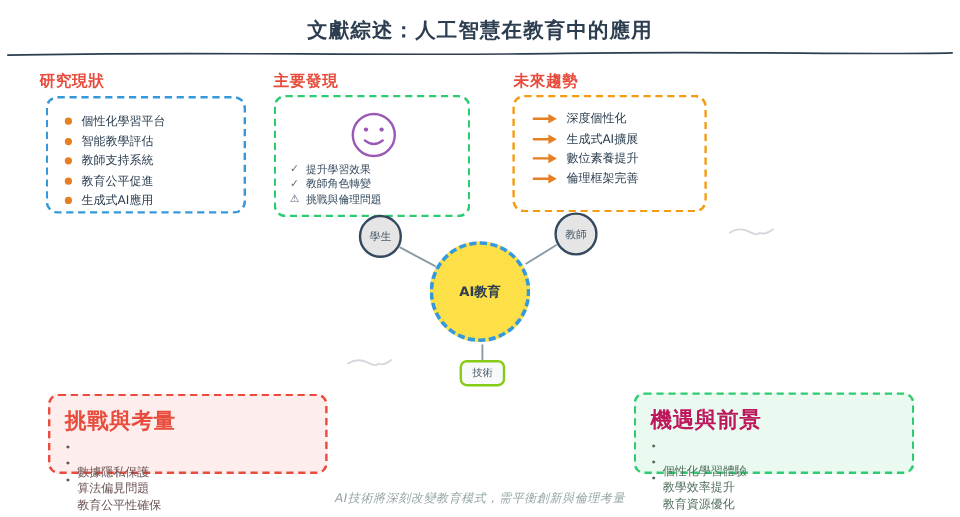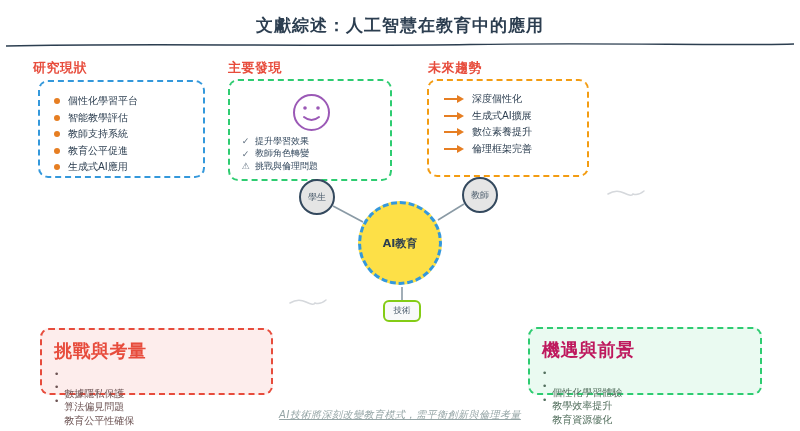--- a/index.html
+++ b/index.html
@@ -109,21 +109,20 @@
   .note-row { display: flex; align-items: center; height: 13.5px; }
   .note-bullet { font-size: 9px; margin-right: 5px; }
   .box-challenges .note-bullet, .box-challenges .note-label { color: #6d5454; }
   .box-opportunities .note-bullet, .box-opportunities .note-label { color: #54705f; }
   .note-label { font-size: 10px; white-space: nowrap; margin-top: 40px; }
 
   .caption {
     position: absolute; left: 0; top: 408px; width: 100%;
     text-align: center; font-size: 10px; font-style: italic; color: #95a5a6;
     letter-spacing: 0.5px;
-    text-decoration: underline;
   }
 </style>
 </head>
 <body>
 
 <div class="canvas">
 
   <div class="page-title">文獻綜述：人工智慧在教育中的應用</div>
   <svg class="title-rule" width="800" height="10" viewBox="0 0 800 10">
     <path d="M6,6 C150,2.5 320,7 470,4.5 C620,2.5 720,6 794,4" fill="none" stroke="#2c3e50" stroke-width="1.4"></path>

